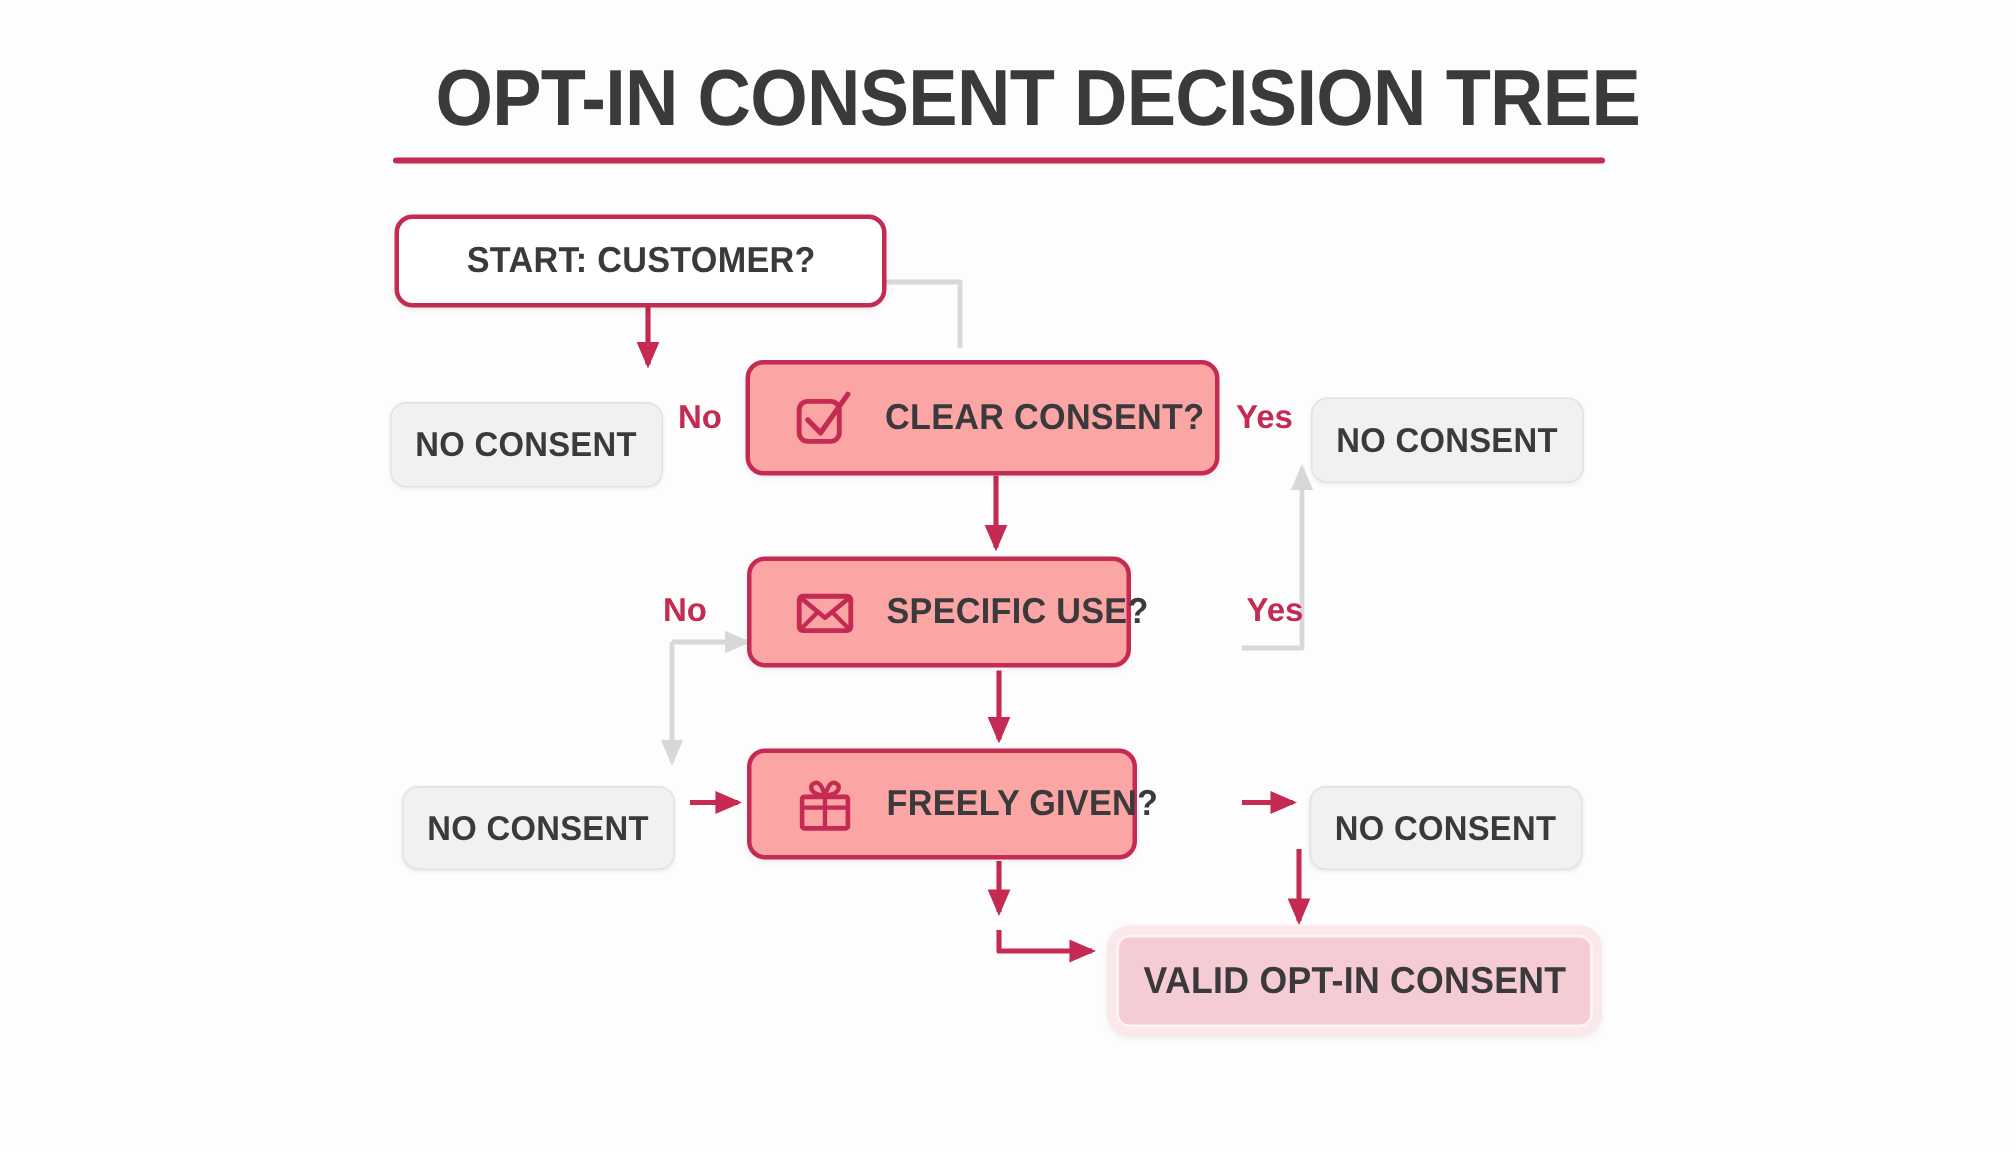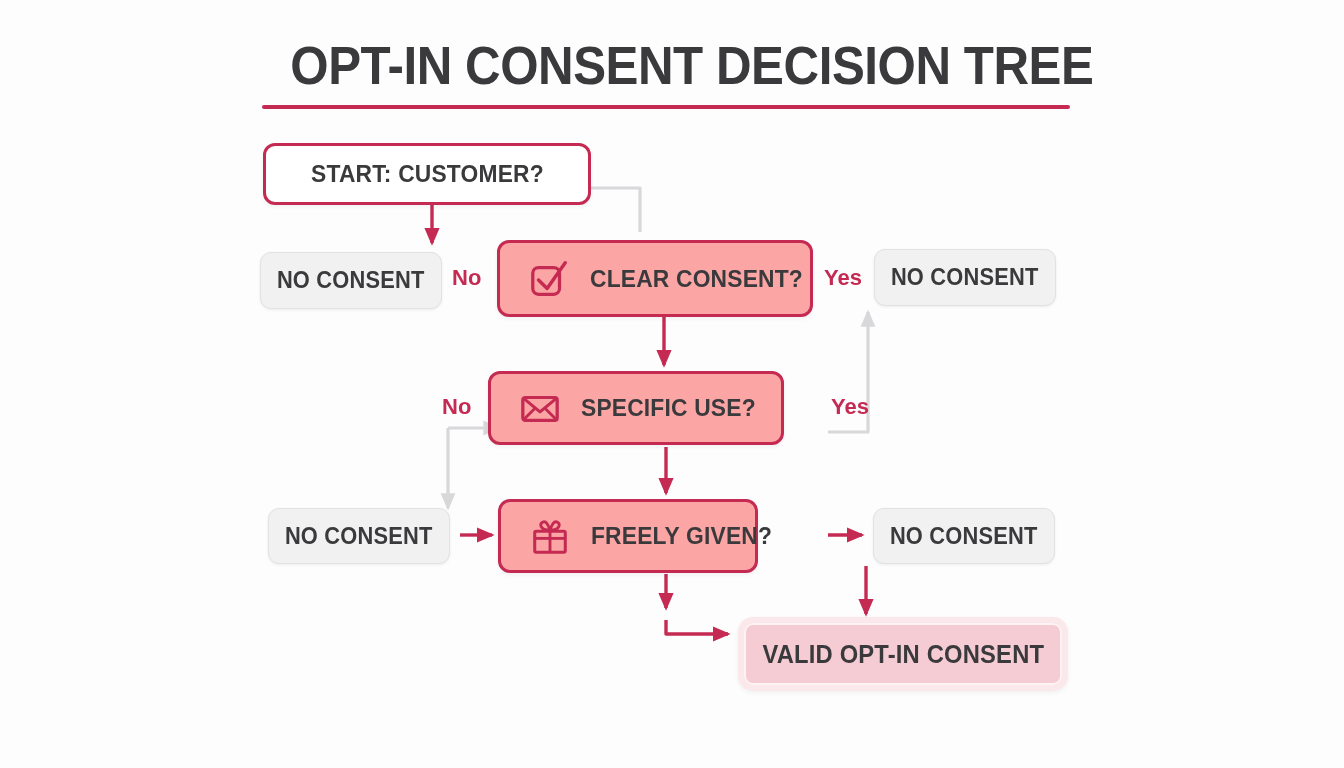--- a/index.html
+++ b/index.html
@@ -89,20 +89,21 @@
     transform-origin: center;
   }
 
   
   .gray-box {
     background: #f1f1f2;
     border: 1.5px solid #e2e2e4;
     border-radius: 11px;
     justify-content: center;
     box-shadow: 0 1px 3px rgba(0,0,0,0.07);
+    margin-top: 16px;
   }
   .gray-box .node-label {
     transform: scaleX(0.95);
     transform-origin: center;
     font-size: 23px;
   }
 
   
   .final-box {
     background: #f8d4da;
@@ -229,21 +230,21 @@
   </div>
 
   <div class="branch-label" style="left:824px; top:265px;">Yes</div>
 
   <div class="node gray-box" style="left:874px; top:249px; width:182px; height:57px;">
     <span class="node-label">NO CONSENT</span>
   </div>
 
   <div class="branch-label" style="left:442px; top:394px;">No</div>
 
-  <div class="node decision" style="left:488px; top:371px; width:296px; height:74px;">
+  <div class="node decision" style="left:498px; top:371px; width:256px; height:74px;">
     <svg class="icon" viewBox="0 0 44 44">
       <rect x="4" y="11" width="36" height="24" rx="2.5" ry="2.5" fill="none" stroke="#c42a52" stroke-width="3.4"></rect>
       <path d="M 5.5 12.5 L 22 26 L 38.5 12.5" fill="none" stroke="#c42a52" stroke-width="3.2" stroke-linecap="round" stroke-linejoin="round"></path>
       <path d="M 5.5 33.5 L 16 23" fill="none" stroke="#c42a52" stroke-width="3" stroke-linecap="round"></path>
       <path d="M 38.5 33.5 L 28 23" fill="none" stroke="#c42a52" stroke-width="3" stroke-linecap="round"></path>
     </svg>
     <span class="node-label">SPECIFIC USE?</span>
   </div>
 
   <div class="branch-label" style="left:831px; top:394px;">Yes</div>

